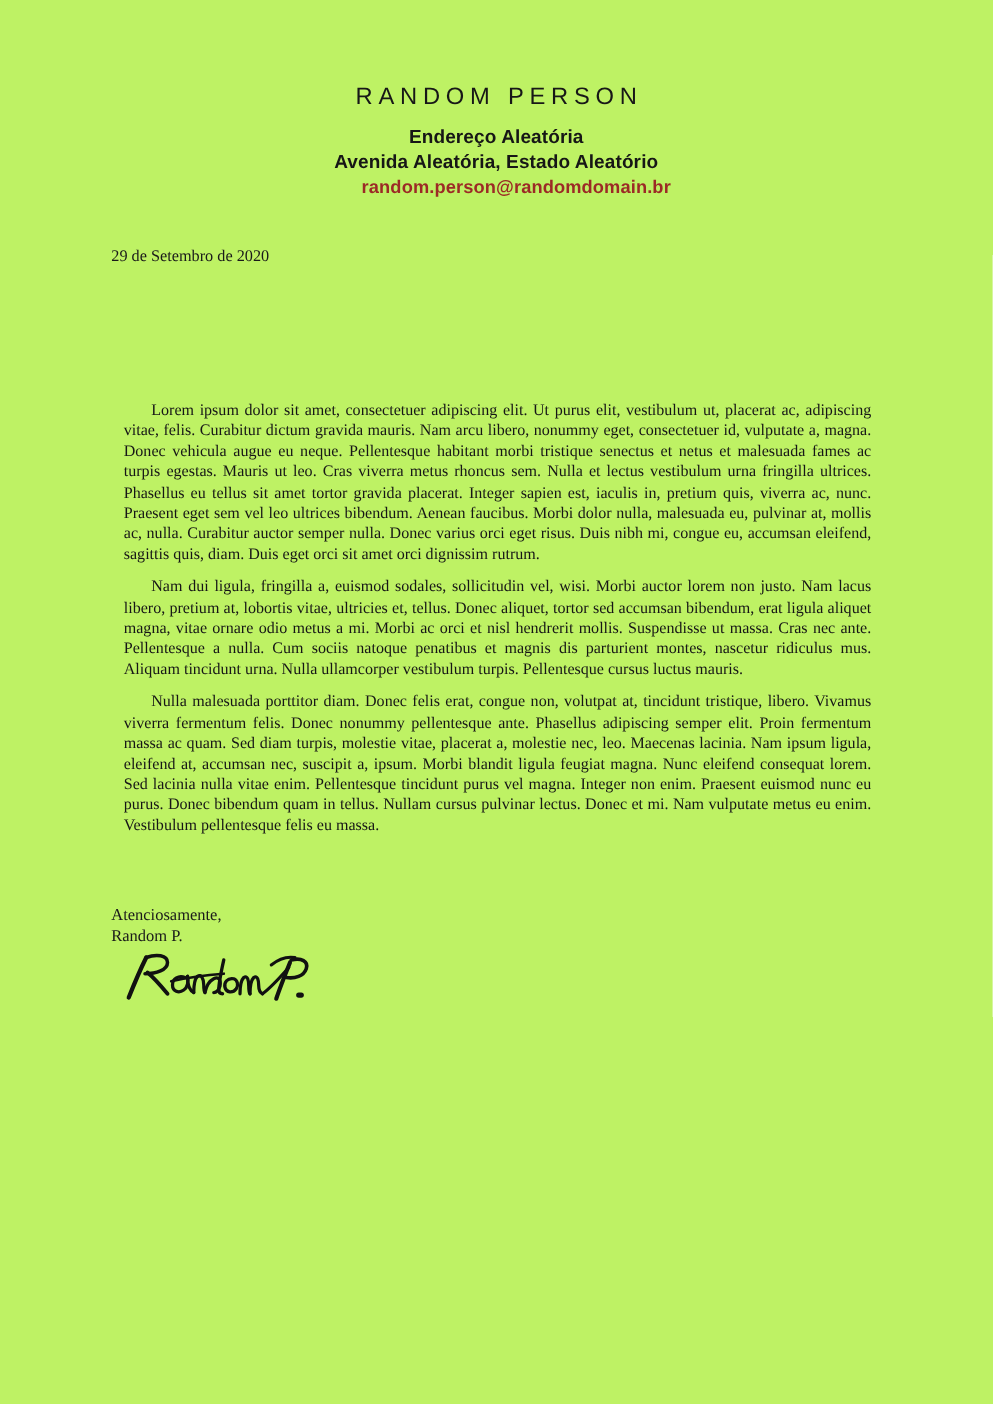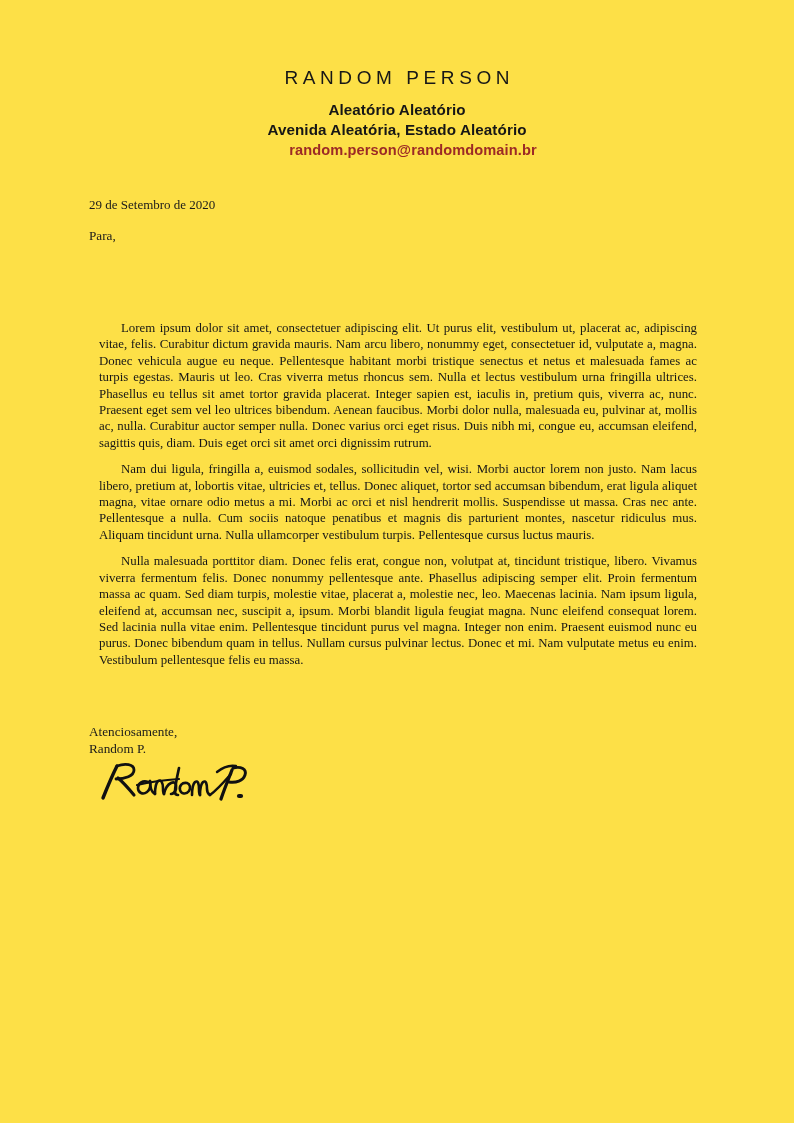--- a/index.html
+++ b/index.html
@@ -16,21 +16,21 @@
     color: #1a1a1a;
     -webkit-font-smoothing: antialiased;
   }
 
   .page {
     position: absolute;
     left: 0;
     top: 0;
     width: 794px;
     height: 1123px;
-    background: #fde047;
+    background: #bef264;
   }
 
   
   .letterhead {
     position: absolute;
     left: 0;
     top: 66px;
     width: 794px;
     text-align: center;
   }
@@ -130,31 +130,30 @@
   }
   .signature svg { display: block; overflow: visible; }
 </style>
 </head>
 <body>
 
 <div class="page">
 
   <div class="letterhead">
     <div class="lh-name">RANDOM PERSON</div>
-    <div class="lh-line first">Aleatório Aleatório</div>
+    <div class="lh-line first">Endereço Aleatória</div>
     <div class="lh-line">Avenida Aleatória, Estado Aleatório</div>
     <div class="lh-email">random.person@randomdomain.br</div>
   </div>
 
   <div class="sheet">
 
     <div class="date-line">29 de Setembro de 2020</div>
 
     <div class="recipient">
-      <div>Para,</div>
     </div>
 
     <div class="letter-body">
       <p>Lorem ipsum dolor sit amet, consectetuer adipiscing elit. Ut purus elit, vestibulum ut, placerat ac, adipiscing vitae, felis. Curabitur dictum gravida mauris. Nam arcu libero, nonummy eget, consectetuer id, vulputate a, magna. Donec vehicula augue eu neque. Pellentesque habitant morbi tristique senectus et netus et malesuada fames ac turpis egestas. Mauris ut leo. Cras viverra metus rhoncus sem. Nulla et lectus vestibulum urna fringilla ultrices. Phasellus eu tellus sit amet tortor gravida placerat. Integer sapien est, iaculis in, pretium quis, viverra ac, nunc. Praesent eget sem vel leo ultrices bibendum. Aenean faucibus. Morbi dolor nulla, malesuada eu, pulvinar at, mollis ac, nulla. Curabitur auctor semper nulla. Donec varius orci eget risus. Duis nibh mi, congue eu, accumsan eleifend, sagittis quis, diam. Duis eget orci sit amet orci dignissim rutrum.</p>
       <p>Nam dui ligula, fringilla a, euismod sodales, sollicitudin vel, wisi. Morbi auctor lorem non justo. Nam lacus libero, pretium at, lobortis vitae, ultricies et, tellus. Donec aliquet, tortor sed accumsan bibendum, erat ligula aliquet magna, vitae ornare odio metus a mi. Morbi ac orci et nisl hendrerit mollis. Suspendisse ut massa. Cras nec ante. Pellentesque a nulla. Cum sociis natoque penatibus et magnis dis parturient montes, nascetur ridiculus mus. Aliquam tincidunt urna. Nulla ullamcorper vestibulum turpis. Pellentesque cursus luctus mauris.</p>
       <p>Nulla malesuada porttitor diam. Donec felis erat, congue non, volutpat at, tincidunt tristique, libero. Vivamus viverra fermentum felis. Donec nonummy pellentesque ante. Phasellus adipiscing semper elit. Proin fermentum massa ac quam. Sed diam turpis, molestie vitae, placerat a, molestie nec, leo. Maecenas lacinia. Nam ipsum ligula, eleifend at, accumsan nec, suscipit a, ipsum. Morbi blandit ligula feugiat magna. Nunc eleifend consequat lorem. Sed lacinia nulla vitae enim. Pellentesque tincidunt purus vel magna. Integer non enim. Praesent euismod nunc eu purus. Donec bibendum quam in tellus. Nullam cursus pulvinar lectus. Donec et mi. Nam vulputate metus eu enim. Vestibulum pellentesque felis eu massa.</p>
     </div>
 
     <div class="closing">
       <div>Atenciosamente,</div>

